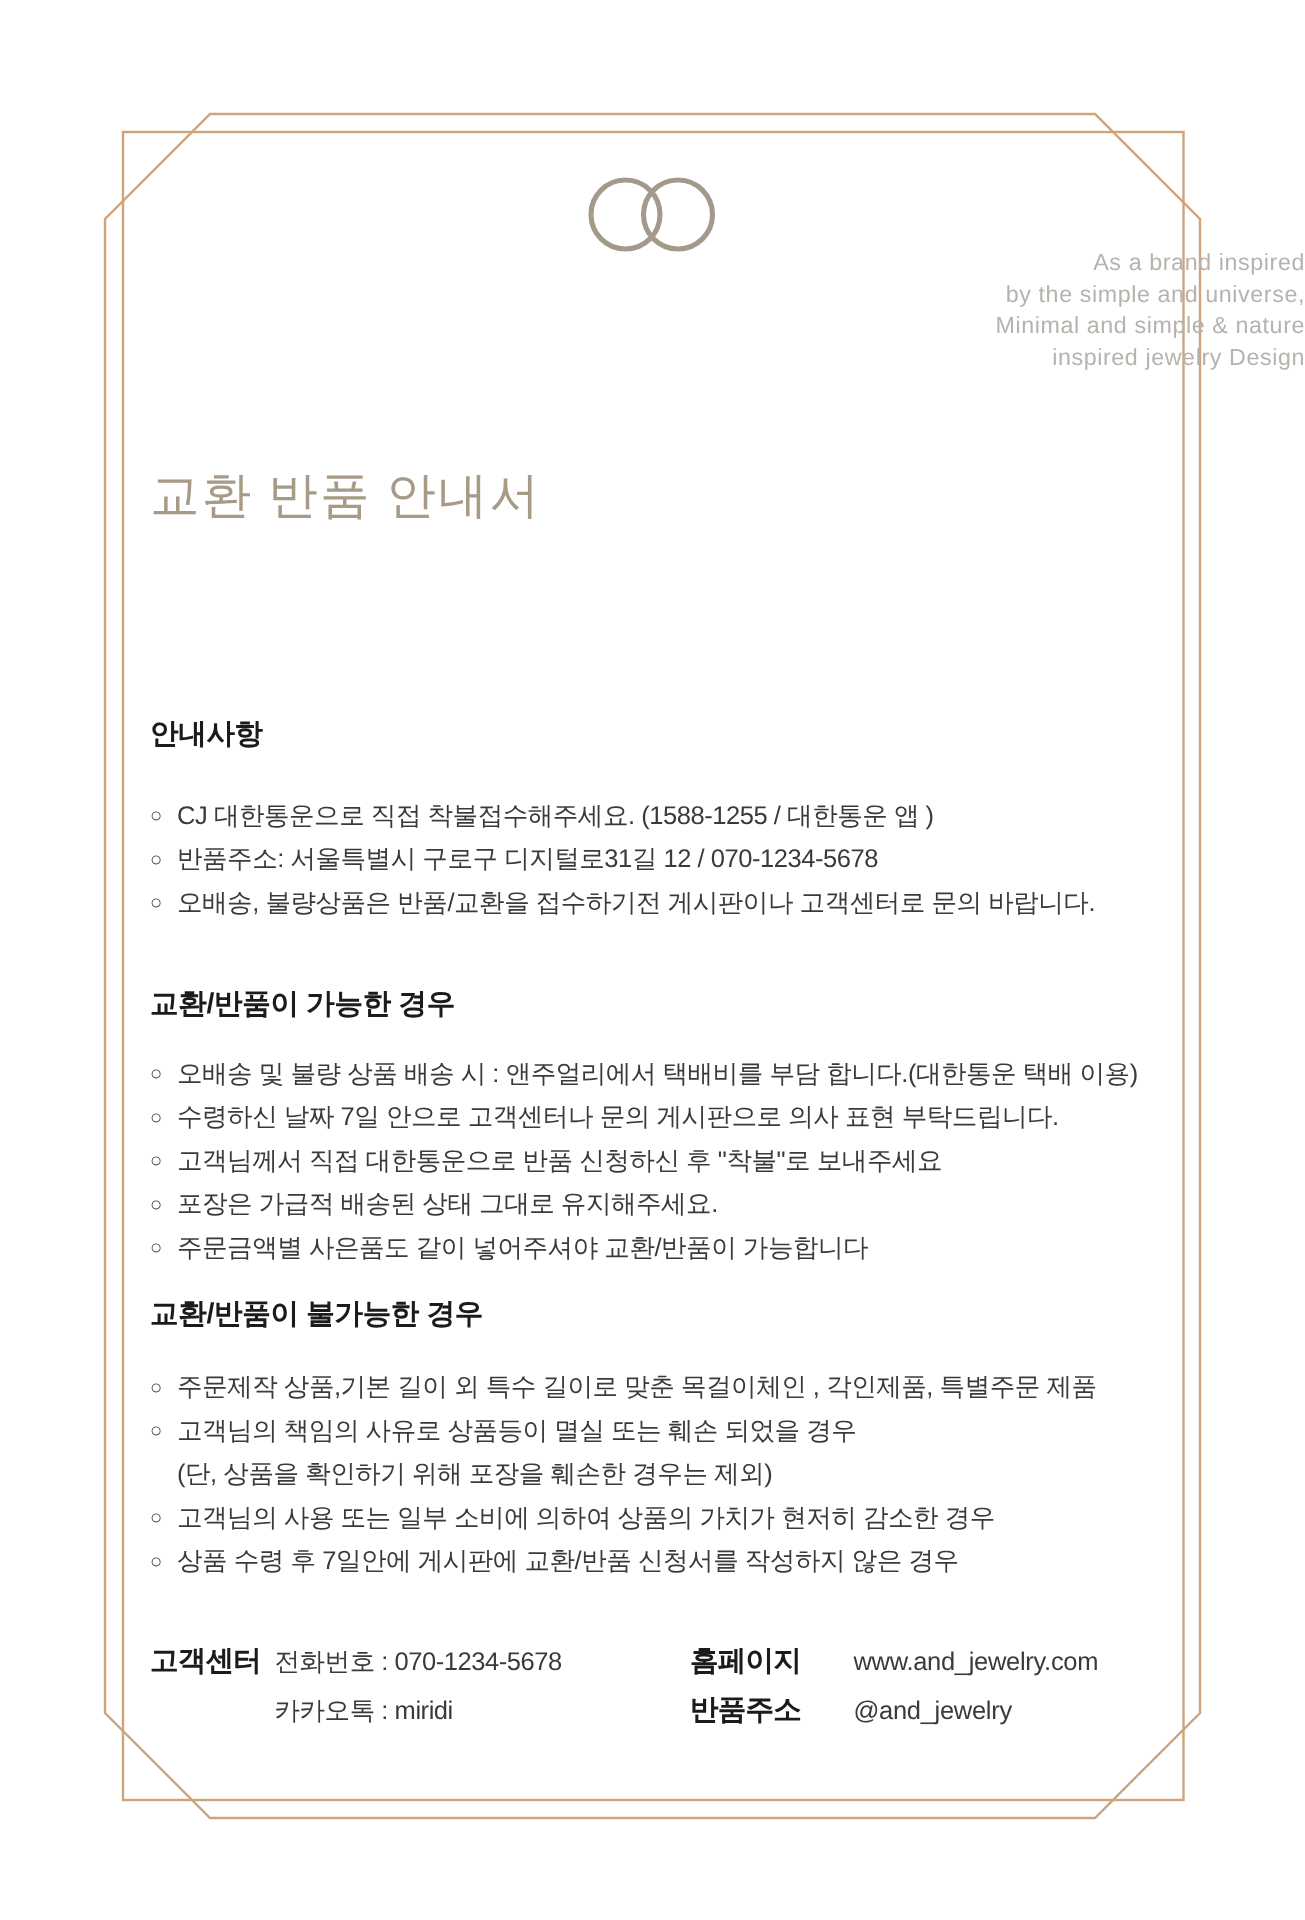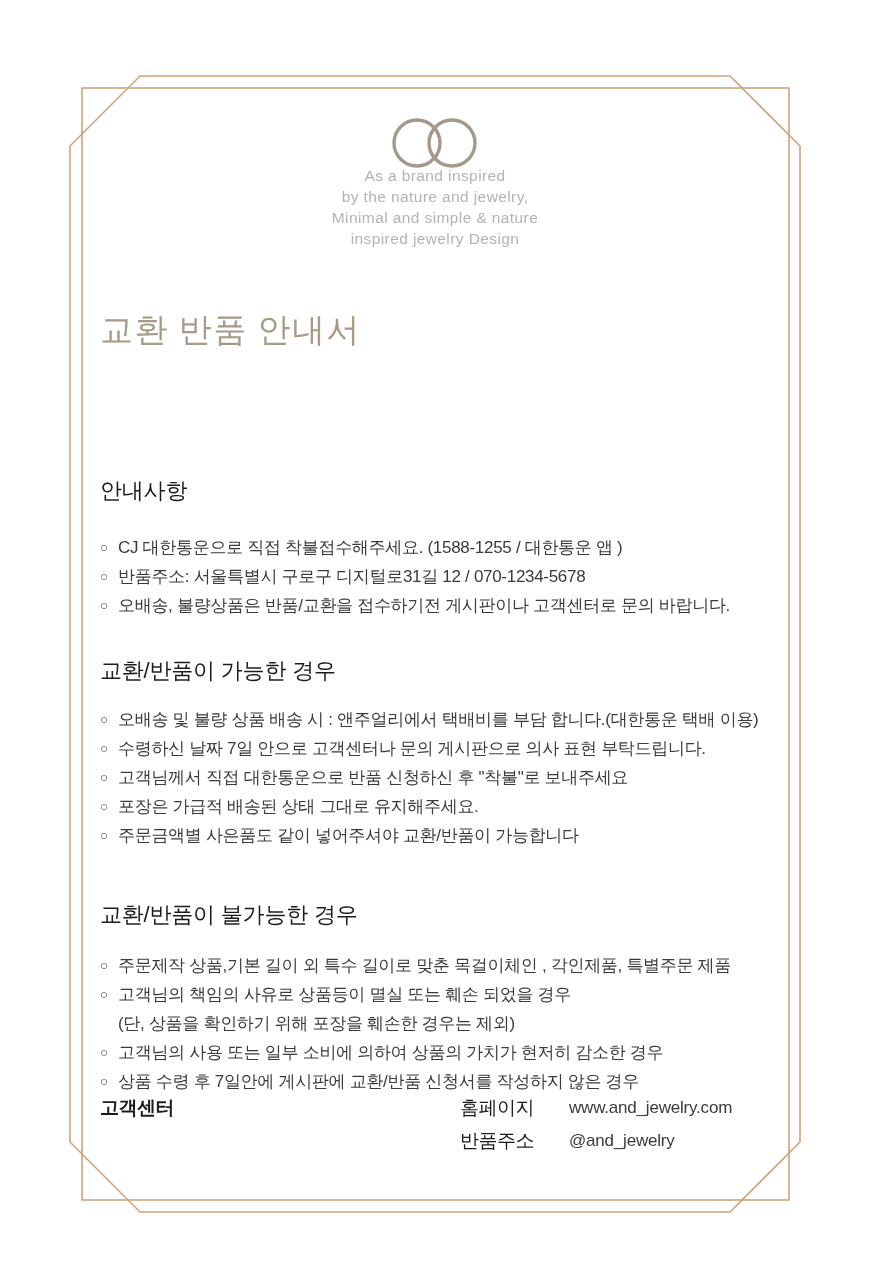--- a/index.html
+++ b/index.html
@@ -19,65 +19,65 @@
     color:var(--text);
   }
   .border-svg{position:absolute;left:0;top:0;width:870px;height:1280px;}
   .border-svg .frame{fill:none;stroke:var(--border);stroke-width:1.6;}
 
   .logo{position:absolute;left:392px;top:117px;width:86px;height:52px;}
   .logo circle{fill:none;stroke:var(--logo);stroke-width:3.4;}
 
   .tagline{
     position:absolute;left:0;top:165px;width:870px;
-    text-align:center;color:var(--tagline);
+    text-align:right;color:var(--tagline);
     font-size:15.5px;line-height:21px;letter-spacing:.4px;
   }
 
   .doc-title{
     position:absolute;left:100px;top:308px;
     font-family:"Liberation Serif","DejaVu Serif",serif;
     font-size:33px;letter-spacing:1.5px;color:var(--title);font-weight:400;text-align:right;
   }
 
   .section{position:absolute;left:100px;width:680px;}
-  .section-heading{font-size:22px;font-weight:normal;color:var(--heading);letter-spacing:-0.2px;}
+  .section-heading{font-size:19px;font-weight:bold;color:var(--heading);letter-spacing:-0.2px;}
   .s1{top:476px;} .s1 .items{margin-top:27px;}
   .s2{top:656px;} .s2 .items{margin-top:19px;}
-  .s3{top:863px;margin-top:37px;} .s3 .items{margin-top:21px;}
+  .s3{top:863px;} .s3 .items{margin-top:21px;}
   .items{list-style:none;}
   .items li{display:flex;align-items:flex-start;font-size:17px;line-height:29px;letter-spacing:-0.3px;}
   .items .b{flex:0 0 18px;font-size:13.5px;color:var(--bullet);line-height:29px;}
   .item-note{line-height:29px;}
 
   .footer{position:absolute;top:1091px;left:0;width:870px;font-size:17px;}
   .footer-left{position:absolute;left:100px;display:flex;align-items:flex-start;}
   .footer-left .cc-label{font-size:19px;font-weight:bold;color:var(--heading);line-height:33px;margin-right:9px;letter-spacing:-0.5px;}
   .cc-rows div{line-height:33px;letter-spacing:-0.3px;}
   .footer-right{position:absolute;left:460px;}
   .footer-right .link-row{display:flex;line-height:33px;}
-  .footer-right .link-label{width:109px;font-size:19px;font-weight:normal;color:var(--heading);letter-spacing:-0.5px;}
+  .footer-right .link-label{width:109px;font-size:19px;font-weight:bold;color:var(--heading);letter-spacing:-0.5px;}
   .footer-right .link-value{letter-spacing:-0.2px;}
 </style>
 </head>
 <body>
 
 <svg class="border-svg" viewBox="0 0 870 1280" aria-hidden="true">
   <path class="frame" d="M140 76 L730 76 L800 146 L800 1142 L730 1212 L140 1212 L70 1142 L70 146 Z"></path>
   <rect class="frame" x="82" y="88" width="707" height="1112"></rect>
 </svg>
 
 <svg class="logo" viewBox="0 0 86 52" aria-hidden="true">
   <circle cx="25" cy="26" r="23"></circle>
   <circle cx="60" cy="26" r="23"></circle>
 </svg>
 
 <div class="tagline">
   <div>As a brand inspired</div>
-  <div>by the nature and jewelry,</div>
+  <div>by the simple and universe,</div>
   <div>Minimal and simple &amp; nature</div>
   <div>inspired jewelry Design</div>
 </div>
 
 <h1 class="doc-title">교환 반품 안내서</h1>
 
 <div class="section s1">
   <div class="section-heading">안내사항</div>
   <ul class="items">
     <li>
@@ -142,20 +142,24 @@
     <li>
       <span class="b">○</span>
       <span>상품 수령 후 7일안에 게시판에 교환/반품 신청서를 작성하지 않은 경우</span>
     </li>
   </ul>
 </div>
 
 <div class="footer">
   <div class="footer-left">
     <div class="cc-label">고객센터</div>
+    <div class="cc-rows">
+      <div>전화번호 : 070-1234-5678</div>
+      <div>카카오톡 : miridi</div>
+    </div>
   </div>
   <div class="footer-right">
     <div class="link-row">
       <span class="link-label">홈페이지</span>
       <span class="link-value">www.and_jewelry.com</span>
     </div>
     <div class="link-row">
       <span class="link-label">반품주소</span>
       <span class="link-value">@and_jewelry</span>
     </div>

